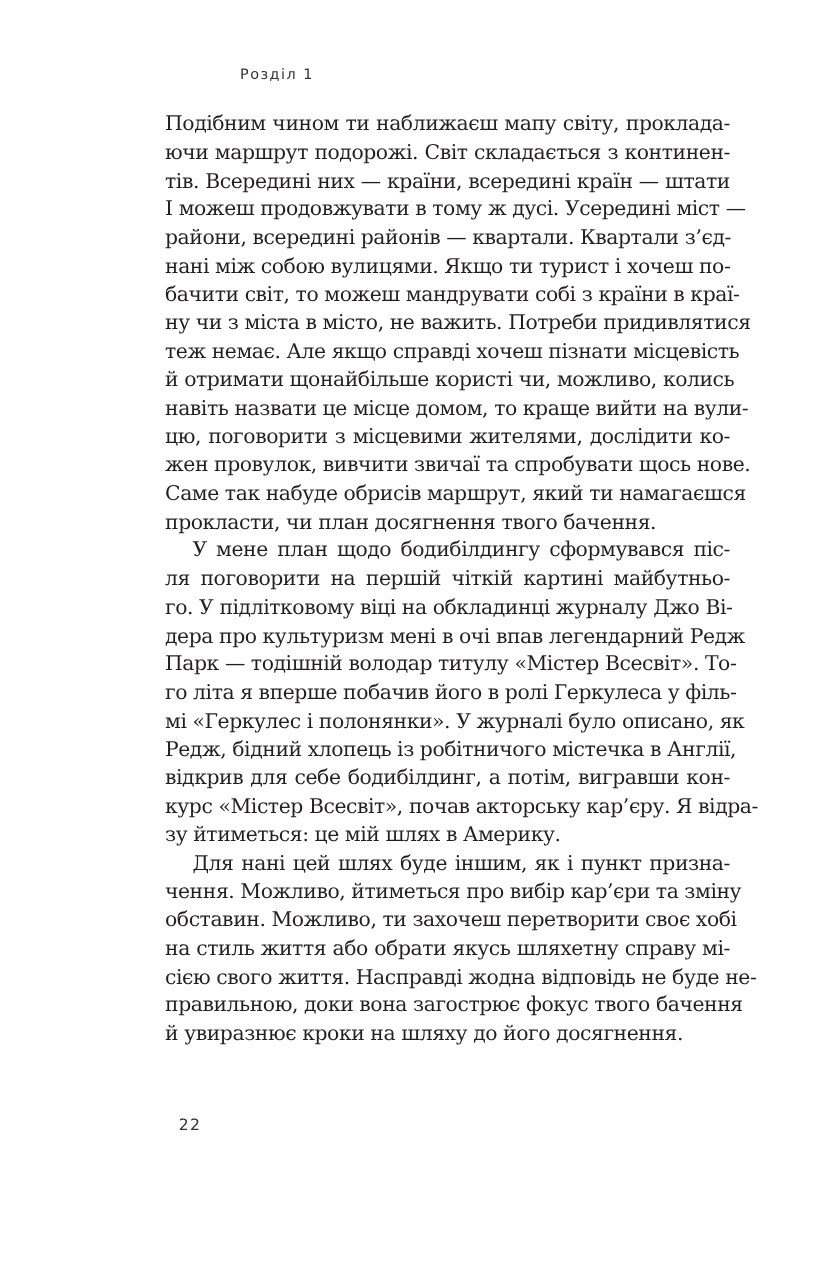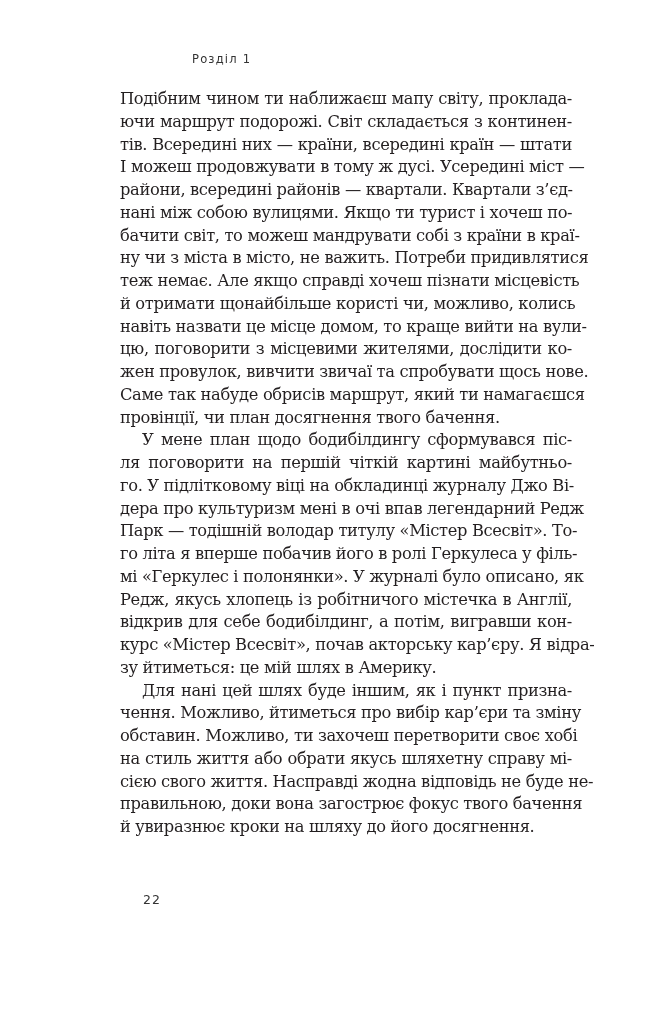--- a/index.html
+++ b/index.html
@@ -5,21 +5,21 @@
   html, body { margin: 0; padding: 0; }
   body {
     width: 667px; height: 1024px; background: #ffffff; position: relative; overflow: hidden;
     color: #231f20;
   }
   .running-head {
     position: absolute; left: 144px; top: 52px;
     font-family: "DejaVu Sans", sans-serif; font-size: 11.5px; letter-spacing: 1.2px; color: #333; margin-left: 48px;
   }
   .body-text {
-    position: absolute; left: 120px; top: 88px; width: 452px;
+    position: absolute; left: 132px; top: 88px; width: 452px;
     font-family: "DejaVu Serif", serif; font-size: 16.3px; line-height: 22.76px;
     color: #231f20; letter-spacing: -0.35px;
   }
   .line { display: block; white-space: nowrap; text-align: justify; text-align-last: justify; height: 22.76px; overflow: visible; }
   .line.last { text-align-last: left; }
   .line.indent { padding-left: 22px; }
   .page-number {
     position: absolute; left: 143px; top: 892px;
     font-family: "DejaVu Sans", sans-serif; font-size: 12.5px; letter-spacing: 1px; color: #333; text-align: right;
   }
@@ -38,31 +38,31 @@
     <span class="line">райони, всередині районів — квартали. Квартали з’єд-</span>
     <span class="line">нані між собою вулицями. Якщо ти турист і хочеш по-</span>
     <span class="line">бачити світ, то можеш мандрувати собі з країни в краї-</span>
     <span class="line">ну чи з міста в місто, не важить. Потреби придивлятися</span>
     <span class="line">теж немає. Але якщо справді хочеш пізнати місцевість</span>
     <span class="line">й отримати щонайбільше користі чи, можливо, колись</span>
     <span class="line">навіть назвати це місце домом, то краще вийти на вули-</span>
     <span class="line">цю, поговорити з місцевими жителями, дослідити ко-</span>
     <span class="line">жен провулок, вивчити звичаї та спробувати щось нове.</span>
     <span class="line">Саме так набуде обрисів маршрут, який ти намагаєшся</span>
-    <span class="line last">провінції, чи план досягнення твого бачення.</span>
+    <span class="line last">прокласти, чи план досягнення твого бачення.</span>
   </div>
   <div>
     <span class="line indent">У мене план щодо бодибілдингу сформувався піс-</span>
     <span class="line">ля поговорити на першій чіткій картині майбутньо-</span>
     <span class="line">го. У підлітковому віці на обкладинці журналу Джо Ві-</span>
     <span class="line">дера про культуризм мені в очі впав легендарний Редж</span>
     <span class="line">Парк — тодішній володар титулу «Містер Всесвіт». То-</span>
     <span class="line">го літа я вперше побачив його в ролі Геркулеса у філь-</span>
     <span class="line">мі «Геркулес і полонянки». У журналі було описано, як</span>
-    <span class="line">Редж, якусь хлопець із робітничого містечка в Англії,</span>
+    <span class="line">Редж, бідний хлопець із робітничого містечка в Англії,</span>
     <span class="line">відкрив для себе бодибілдинг, а потім, вигравши кон-</span>
     <span class="line">курс «Містер Всесвіт», почав акторську кар’єру. Я відра-</span>
     <span class="line last">зу йтиметься: це мій шлях в Америку.</span>
   </div>
   <div>
     <span class="line indent">Для нані цей шлях буде іншим, як і пункт призна-</span>
     <span class="line">чення. Можливо, йтиметься про вибір кар’єри та зміну</span>
     <span class="line">обставин. Можливо, ти захочеш перетворити своє хобі</span>
     <span class="line">на стиль життя або обрати якусь шляхетну справу мі-</span>
     <span class="line">сією свого життя. Насправді жодна відповідь не буде не-</span>

